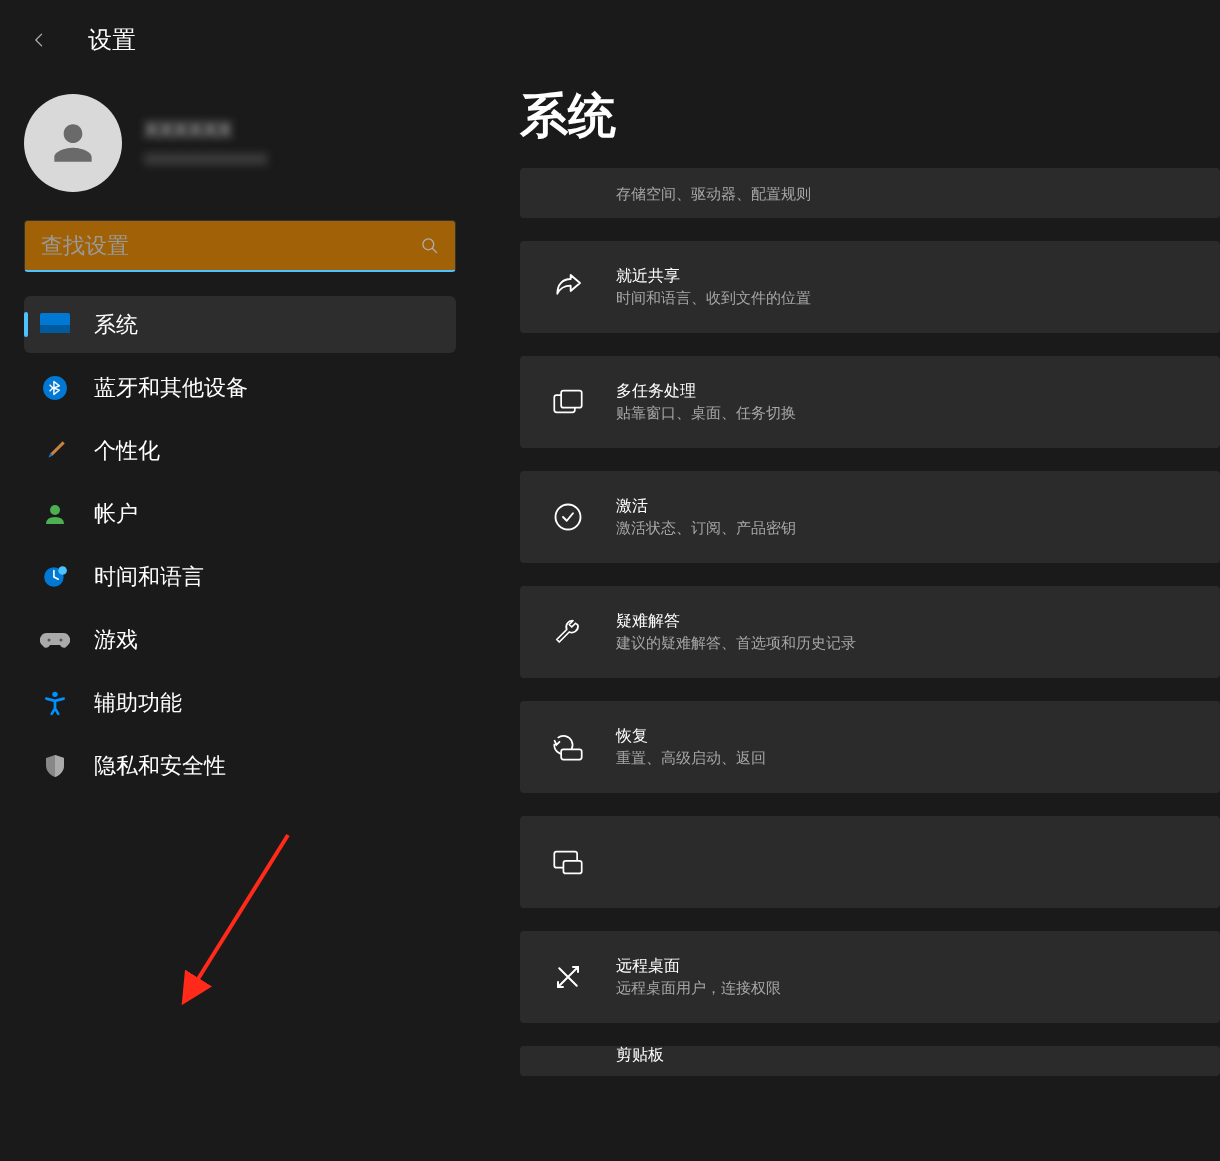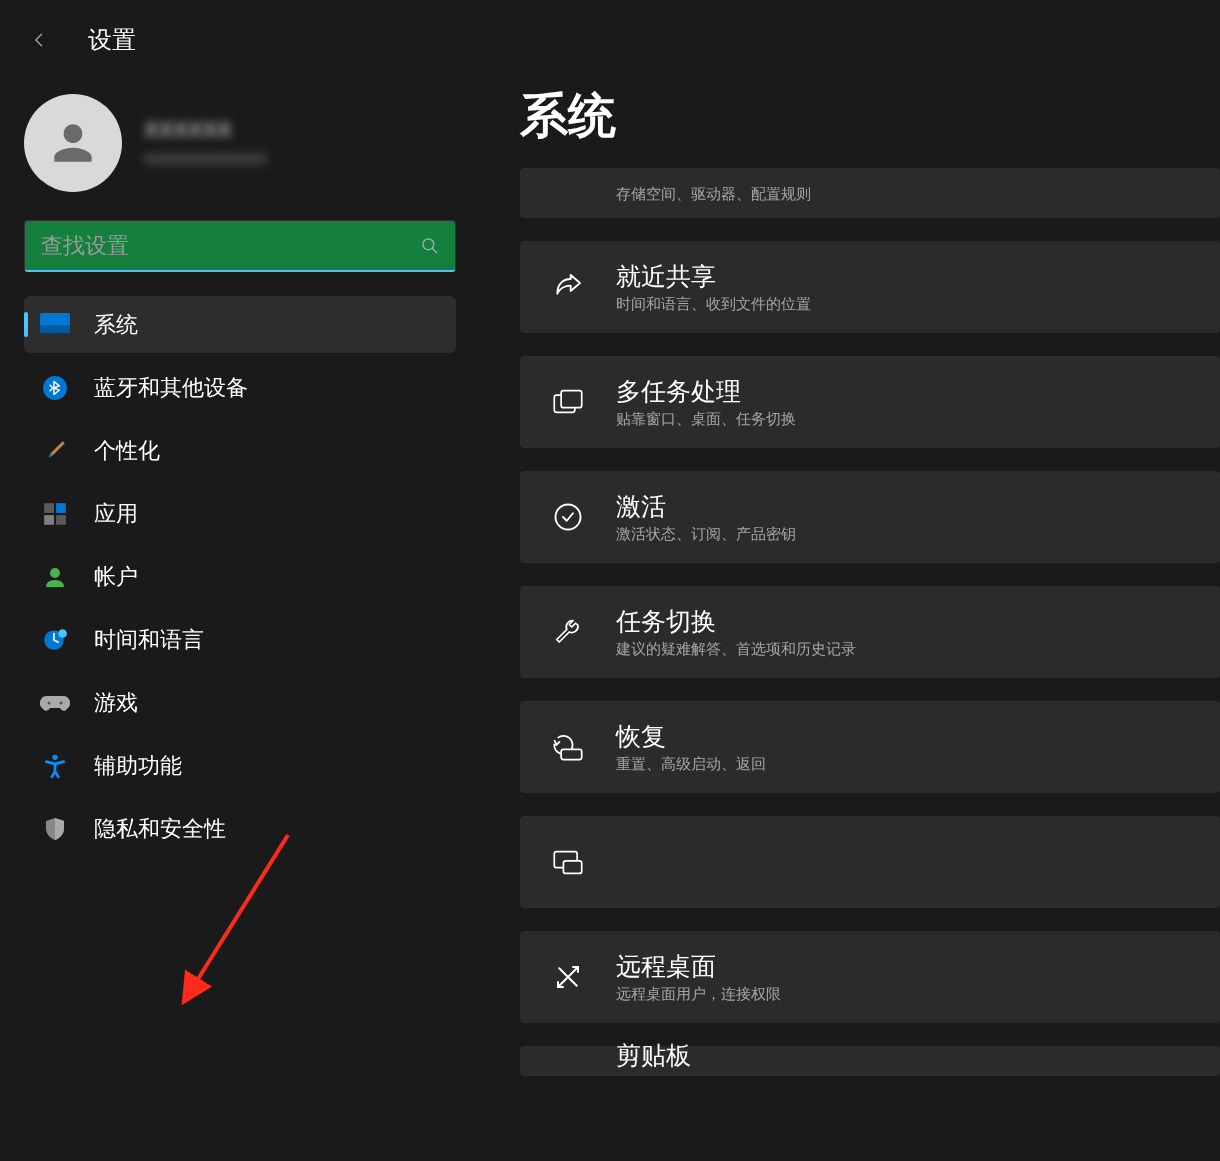--- a/index.html
+++ b/index.html
@@ -97,21 +97,21 @@
   padding: 14px 16px 24px 14px;
 }
 
 .search {
   position: relative;
 }
 
 .search input {
   width: 100%;
   height: 52px;
-  background: #15803d;
+  background: #a16207;
   border: 1px solid #333;
   border-bottom: 2px solid #4cc2ff;
   border-radius: 4px;
   color: #ffffff;
   font-size: 22px;
   padding: 0 48px 0 16px;
   outline: none;
 }
 
 .search input::placeholder {
@@ -221,21 +221,21 @@
   margin-left: 6px;
 }
 
 .card-text {
   display: flex;
   flex-direction: column;
   gap: 2px;
 }
 
 .card-title {
-  font-size: 25px;
+  font-size: 16px;
   font-weight: 400;
 }
 
 .card-sub {
   font-size: 15px;
   color: #a6a6a6;
 }
 
 
 .arrow-annotation {
@@ -308,31 +308,20 @@
       <div class="nav-item">
         <span class="nav-icon">
           <svg width="26" height="26" viewBox="0 0 24 24">
               <path d="M19 3l2 2-11 11-4 2 2-4L19 3z" fill="#c88242"></path>
               <path d="M6 18l2-4 2 2-4 2z" fill="#0078d4"></path>
             </svg>
         </span>
         <span class="nav-label">个性化</span>
       </div>
 
-      <div class="nav-item">
-        <span class="nav-icon">
-          <svg width="26" height="26" viewBox="0 0 24 24">
-              <rect x="2" y="2" width="9" height="9" fill="#5a5a5a"></rect>
-              <rect x="13" y="2" width="9" height="9" fill="#0078d4"></rect>
-              <rect x="2" y="13" width="9" height="9" fill="#808080"></rect>
-              <rect x="13" y="13" width="9" height="9" fill="#5a5a5a"></rect>
-            </svg>
-        </span>
-        <span class="nav-label">应用</span>
-      </div>
 
       <div class="nav-item">
         <span class="nav-icon">
           <svg width="24" height="24" viewBox="0 0 24 24">
               <circle cx="12" cy="8" r="5" fill="#4caf50"></circle>
               <path d="M3 22 Q3 15 12 15 Q21 15 21 22 Z" fill="#4caf50"></path>
             </svg>
         </span>
         <span class="nav-label">帐户</span>
       </div>
@@ -431,21 +420,21 @@
         </div>
       </div>
 
       <div class="card">
         <span class="card-icon">
           <svg width="30" height="30" viewBox="0 0 24 24">
               <path d="M20 7a5 5 0 0 1-7 5L5 20l-2-2 8-8a5 5 0 0 1 5-7l-3 3 2 2 3-3c1 1 2 1 2 2z" stroke="#fff" stroke-width="1.4" fill="none" stroke-linejoin="round"></path>
             </svg>
         </span>
         <div class="card-text">
-          <div class="card-title">任务切换</div>
+          <div class="card-title">疑难解答</div>
           <div class="card-sub">建议的疑难解答、首选项和历史记录</div>
         </div>
       </div>
 
       <div class="card">
         <span class="card-icon">
           <svg width="32" height="30" viewBox="0 0 28 24">
               <path d="M5 4a8 8 0 1 1-3 6h2" stroke="#fff" stroke-width="1.5" fill="none"></path>
               <path d="M2 6l2 4 3-3" stroke="#fff" stroke-width="1.5" fill="none"></path>
               <rect x="8" y="14" width="18" height="9" rx="2" stroke="#fff" stroke-width="1.5" fill="#2b2b2b"></rect>

